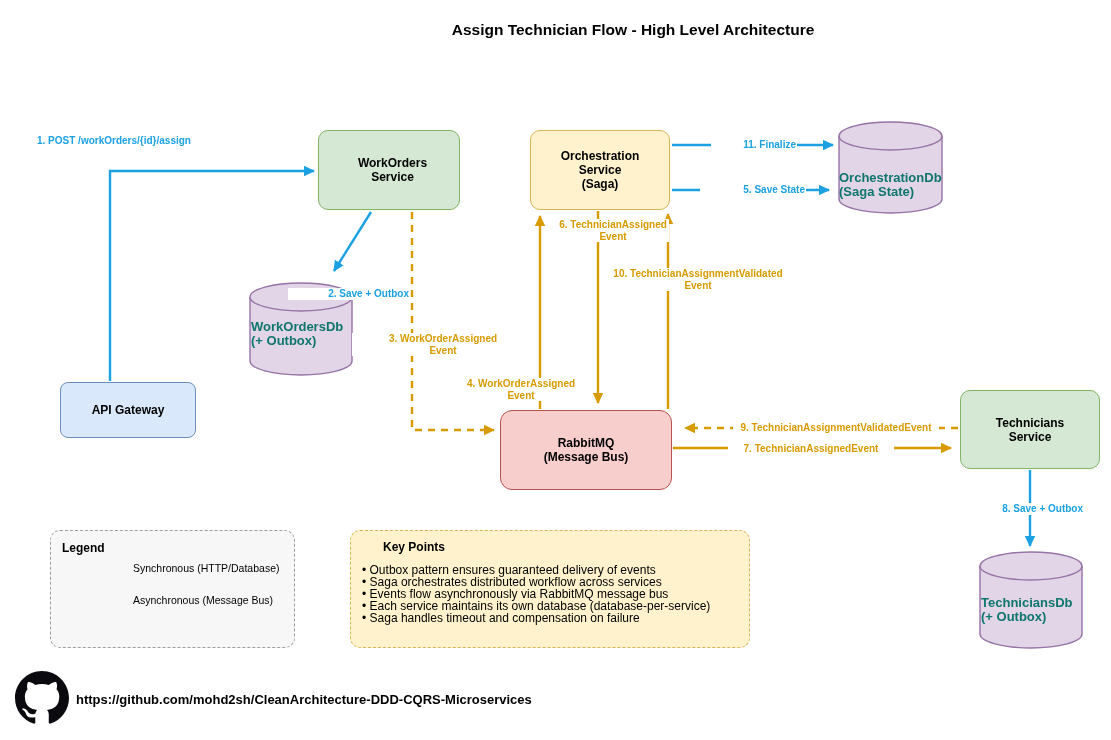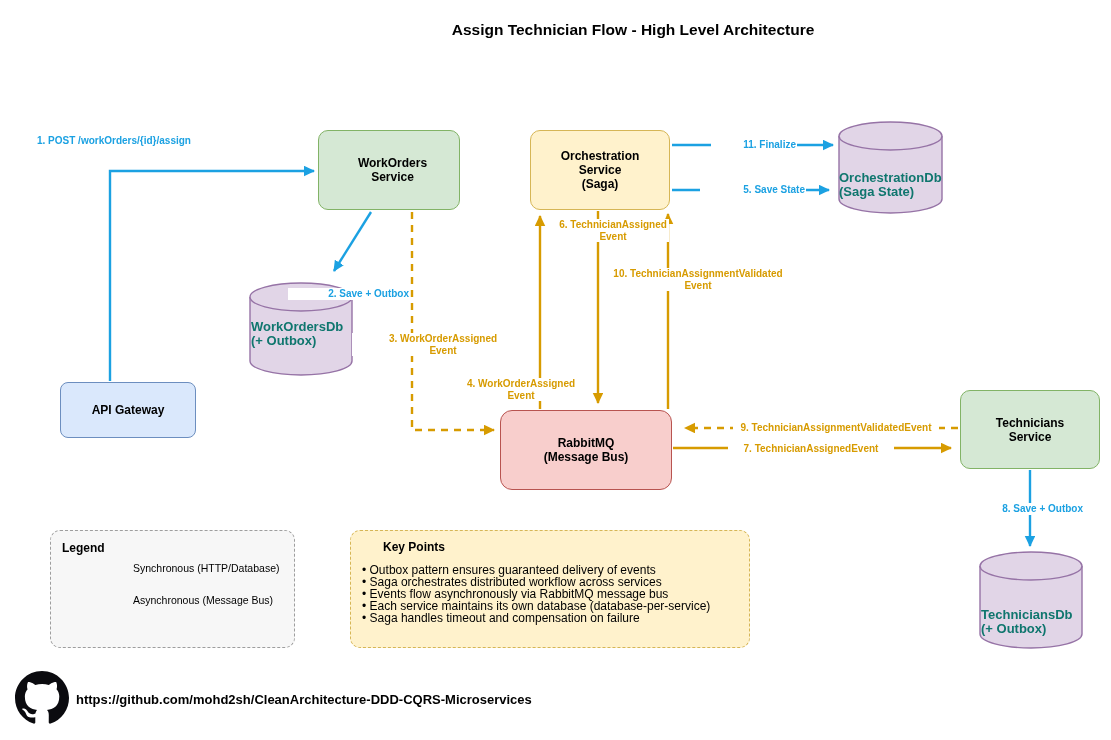--- a/index.html
+++ b/index.html
@@ -121,21 +121,21 @@
   </div>
 
   <div class="db-label" style="left:251px; top:320px; width:124px;">
     <span>WorkOrdersDb</span>
     <span>(+ Outbox)</span>
   </div>
   <div class="db-label" style="left:839px; top:171px; width:103px;">
     <span>OrchestrationDb</span>
     <span>(Saga State)</span>
   </div>
-  <div class="db-label" style="left:981px; top:596px; width:100px;margin-top:12px;">
+  <div class="db-label" style="left:981px; top:596px; width:100px;">
     <span>TechniciansDb</span>
     <span>(+ Outbox)</span>
   </div>
 
   <div class="elabel blue" style="left:36px; top:135px; width:210px; text-align:left;">1. POST /workOrders/{id}/assign</div>
 
   <div class="elabel blue" style="left:288px; top:240px; width:120px;margin-top:48px;">2. Save + Outbox</div>
 
   <div class="elabel orange" style="left:352px; top:333px; width:124px;padding-left:29px;">
     <span>3. WorkOrderAssigned</span>

